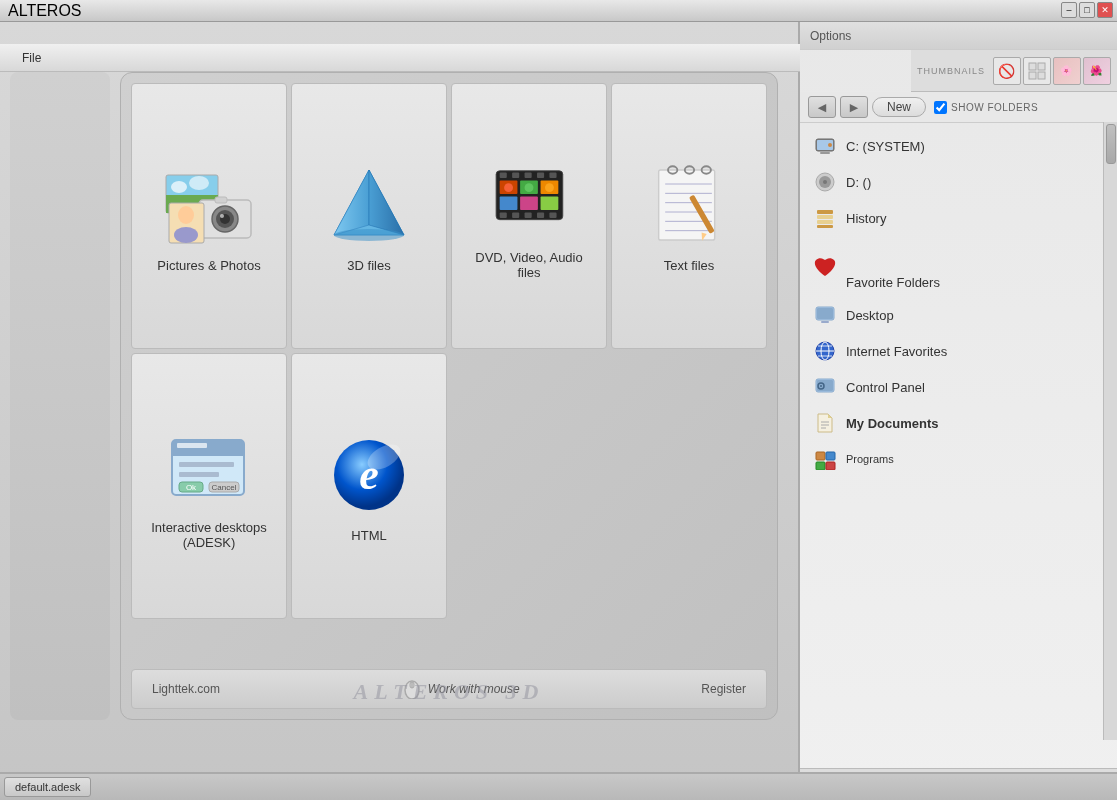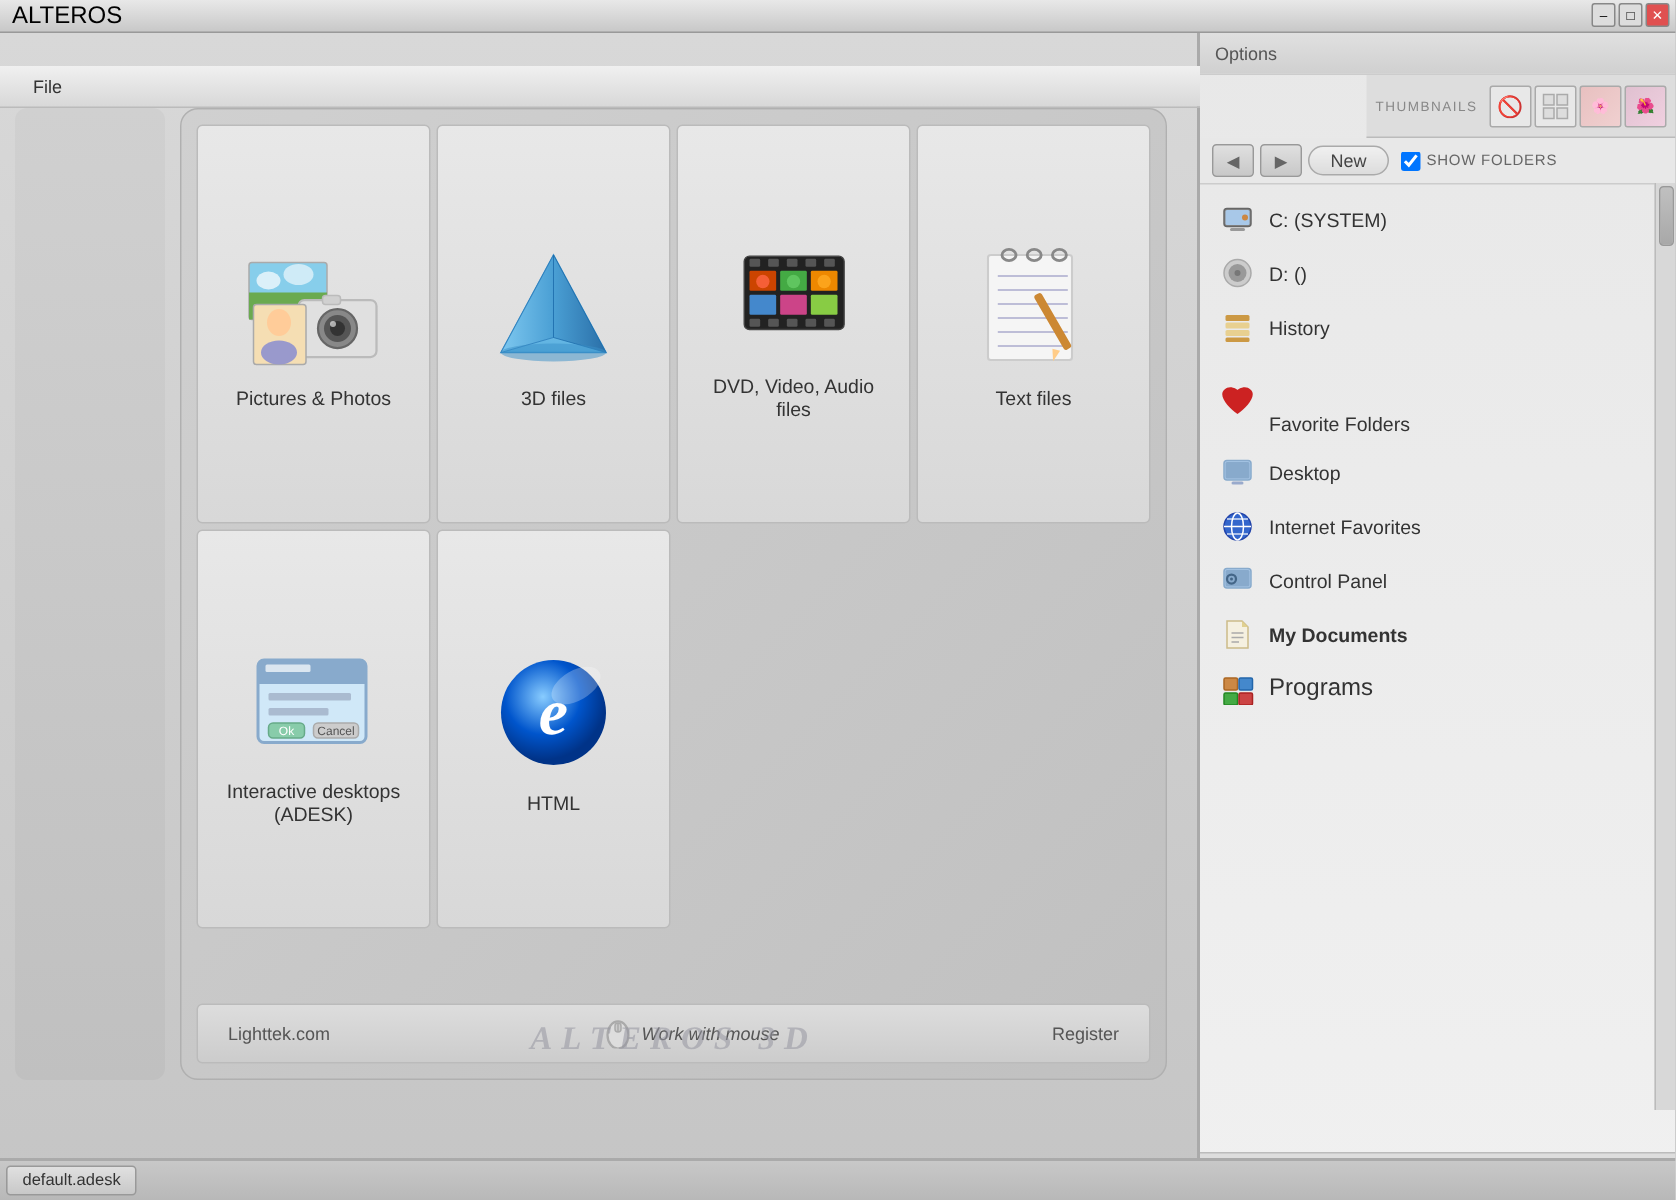--- a/index.html
+++ b/index.html
@@ -783,21 +783,21 @@
         </div>
         <div class="nav-list-item">
           <span class="nav-list-icon">
             <svg width="22" height="22" viewBox="0 0 22 22">
               <rect x="2" y="4" width="9" height="8" rx="1" fill="#cc8844" stroke="#aa6622"></rect>
               <rect x="12" y="4" width="9" height="8" rx="1" fill="#4488cc" stroke="#2266aa"></rect>
               <rect x="2" y="14" width="9" height="8" rx="1" fill="#44aa44" stroke="#228822"></rect>
               <rect x="12" y="14" width="9" height="8" rx="1" fill="#cc4444" stroke="#aa2222"></rect>
             </svg>
           </span>
-          <span style="font-size: 16px;">Programs</span>
+          <span style="font-size: 11px;">Programs</span>
         </div>
       </div>
 
     <div id="right-scrollbar">
       <div id="scrollbar-thumb"></div>
     </div>
 
     <div id="filters-bar">
       <span id="filters-label">FILTERS</span>
       <div id="filters-colors">

